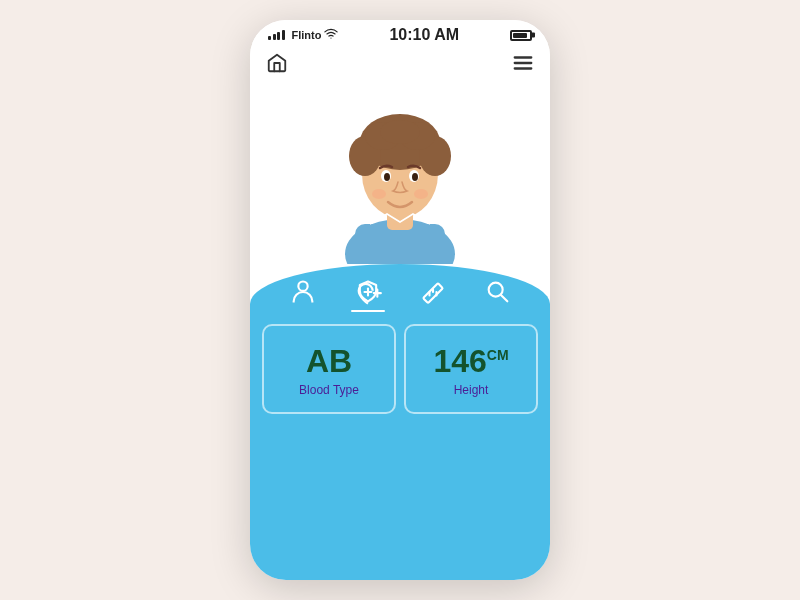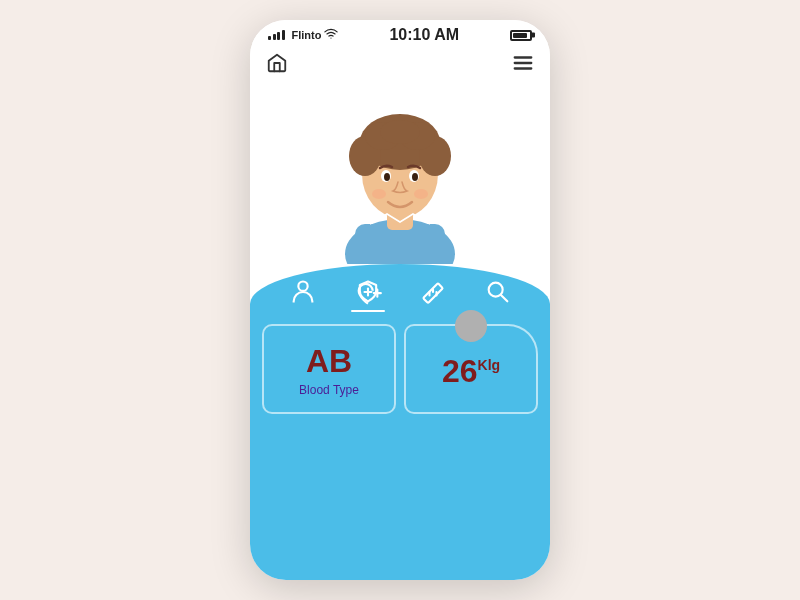--- a/index.html
+++ b/index.html
@@ -217,21 +217,21 @@
     }
 
     .stat-card.bottom-left {
       border-top-right-radius: 30px;
       position: relative;
     }
 
     .stat-value {
       font-size: 32px;
       font-weight: 800;
-      color: #7f1d1d;
+      color: #14532d;
       line-height: 1;
     }
 
     .stat-value .unit {
       font-size: 14px;
       font-weight: 600;
       vertical-align: super;
     }
 
     .stat-label {
@@ -395,26 +395,26 @@
 
     <div class="stats-grid">
 
       <div class="stat-card">
         <div class="stat-value">
           <span>AB</span>
         </div>
         <div class="stat-label">Blood Type</div>
       </div>
 
-
-      <div class="stat-card bottom-left" style="position:relative;">
-        <div class="scroll-handle"></div>
+      <div class="stat-card">
         <div class="stat-value">
-          <span>26</span><span class="unit" style="font-size:14px;font-weight:700;">Klg</span>
+          <span>146</span><span class="unit">CM</span>
         </div>
-      </div>
+        <div class="stat-label">Height</div>
+      </div>
+
 
 
     </div>
 
   </div>
 
 </div>
 
 </body></html>

